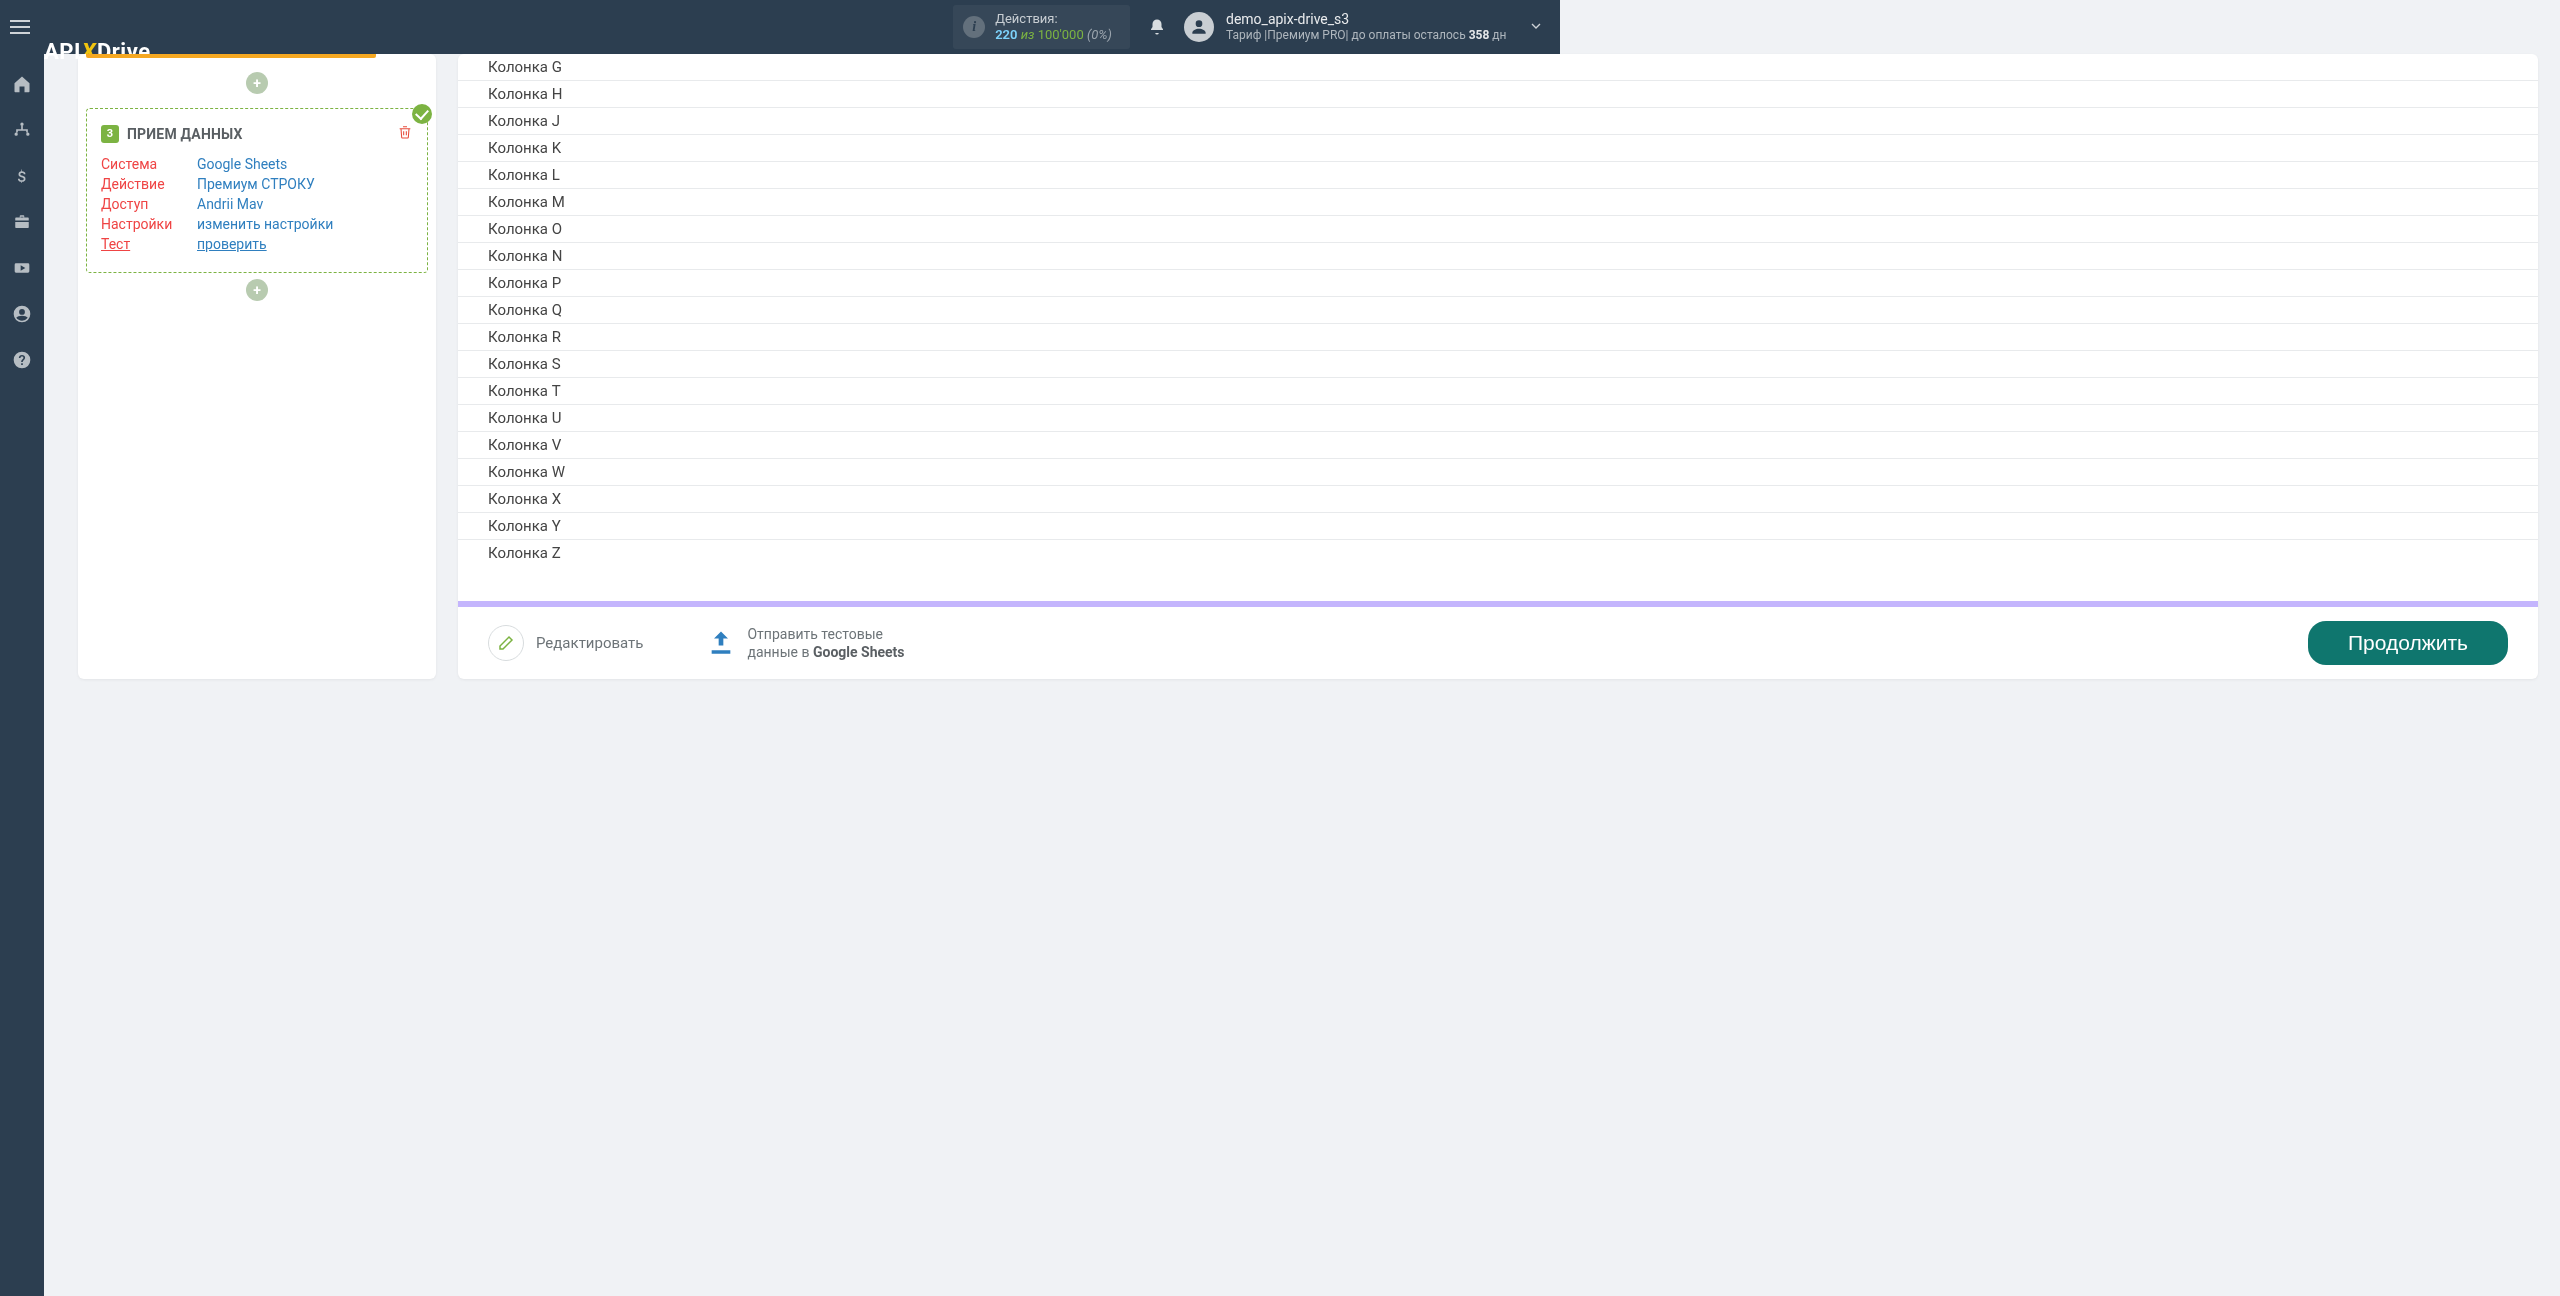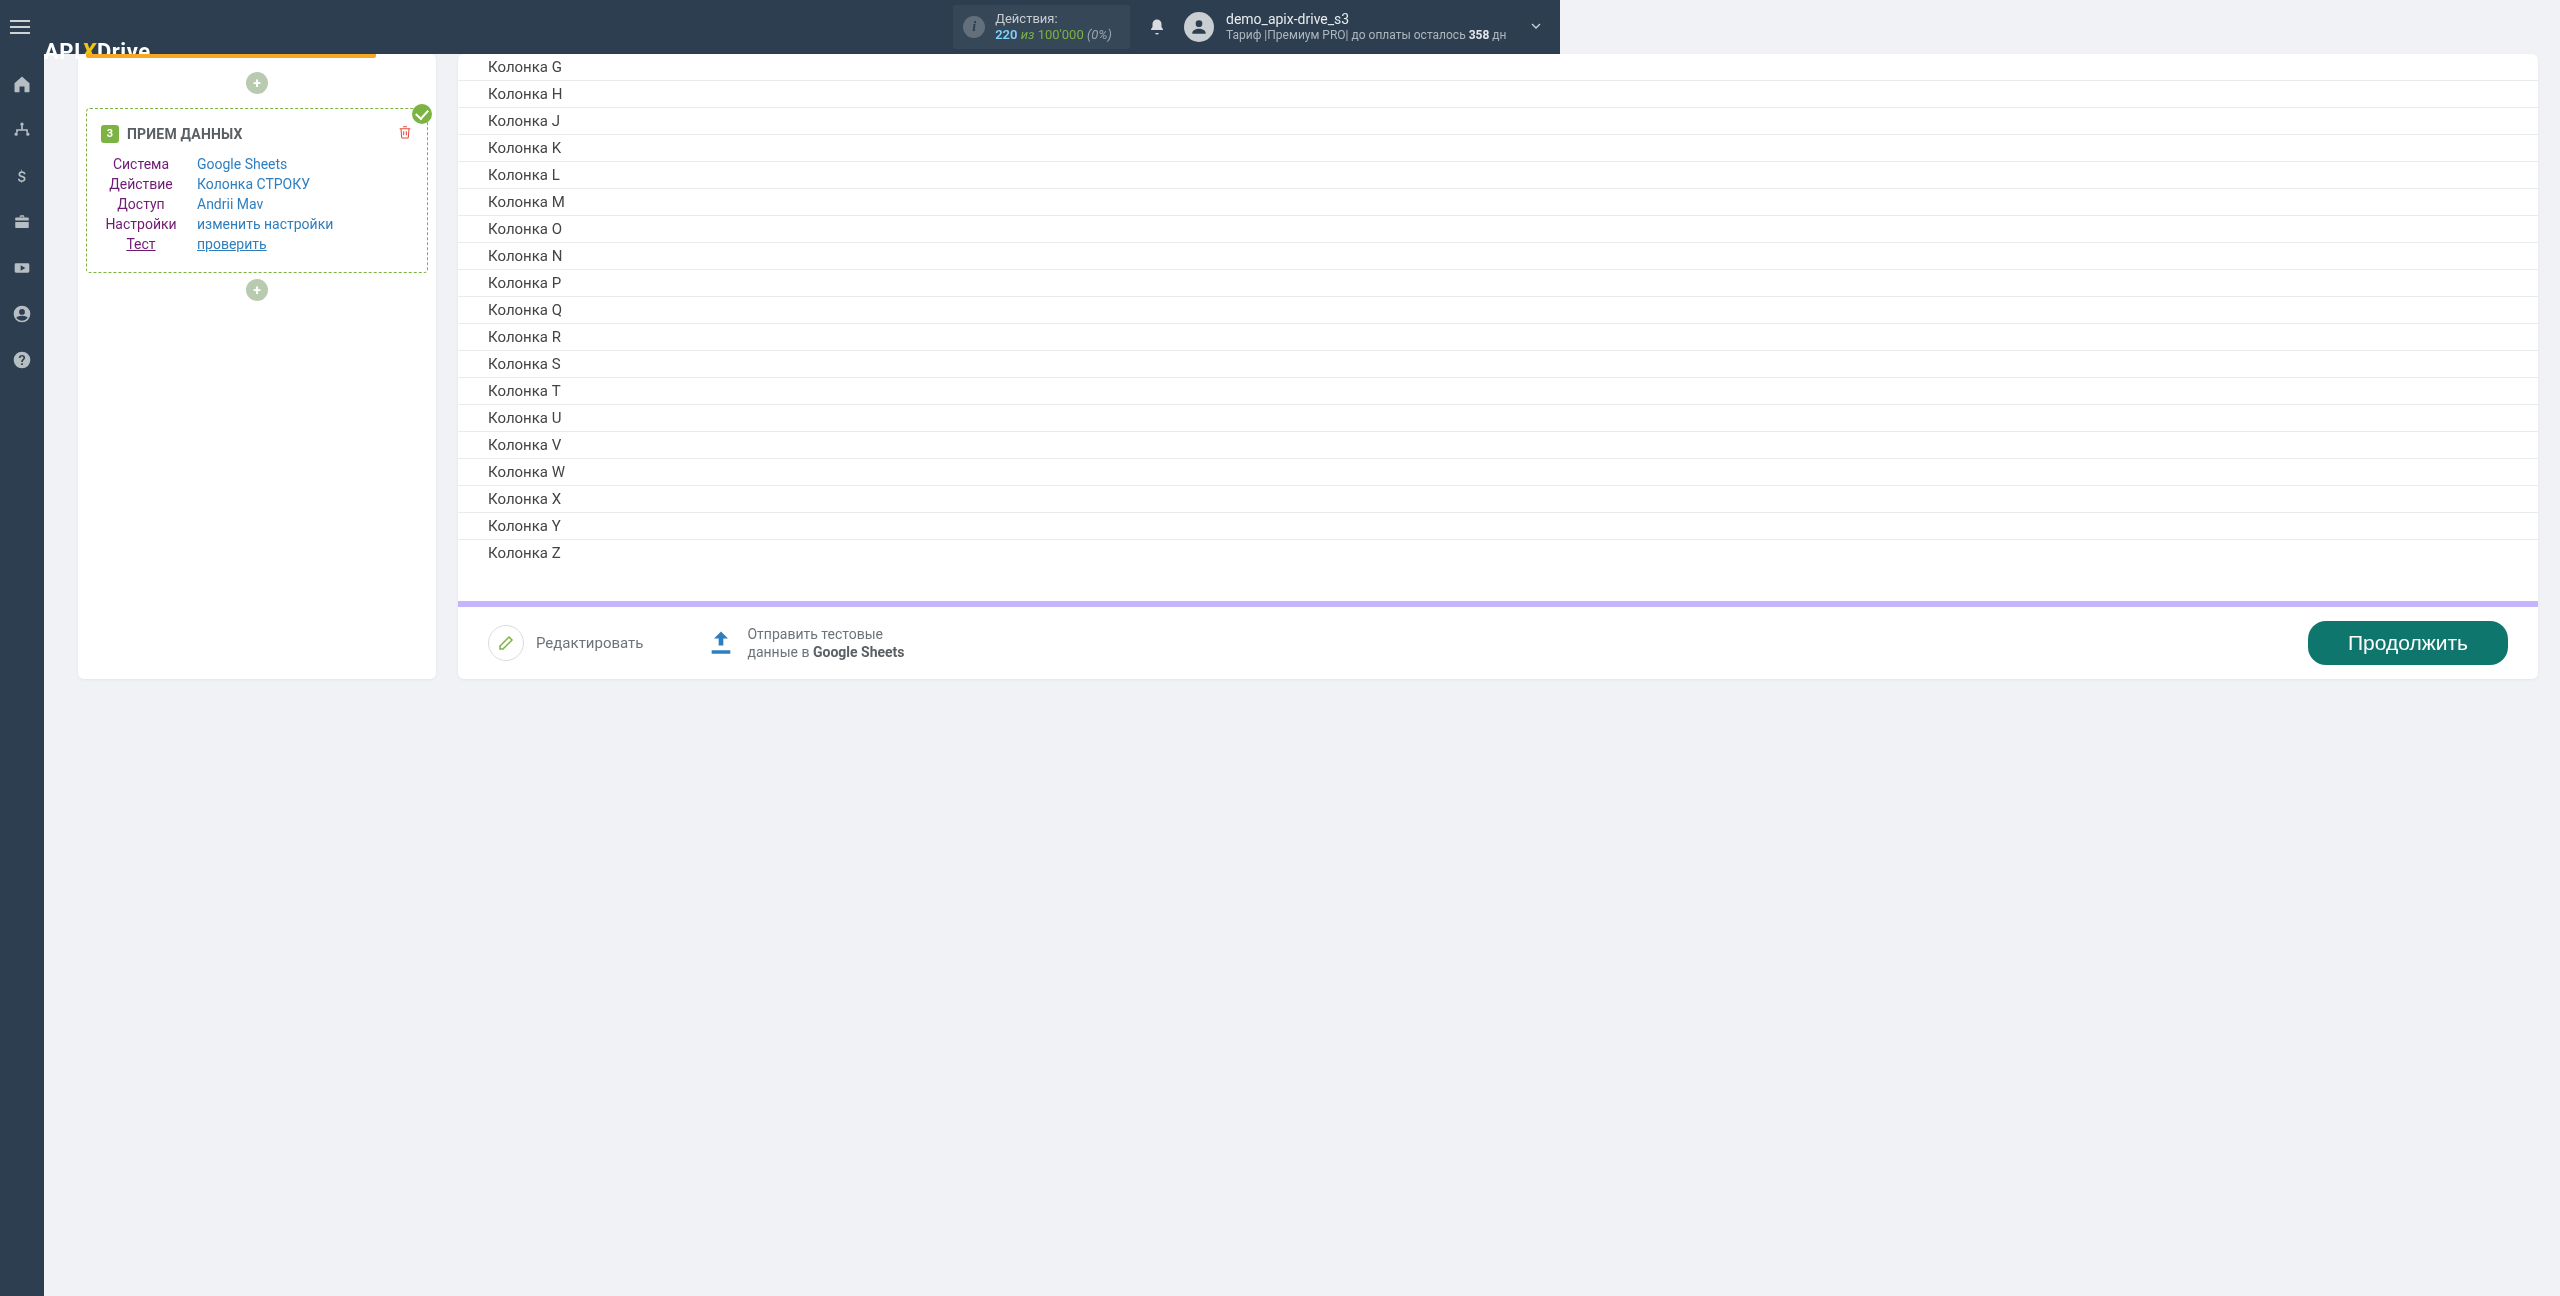--- a/index.html
+++ b/index.html
@@ -105,21 +105,21 @@
   .step-badge::after{content:"";width:10px;height:6px;border-left:2.4px solid #fff;border-bottom:2.4px solid #fff;transform:rotate(-48deg);margin-top:-3px;}
   .step-head{ display:flex; align-items:center; gap:8px; margin-bottom:12px;}
   .step-num{
     width:18px;height:18px;background:#7cb342;color:#fff;border-radius:3px;
     display:flex;align-items:center;justify-content:center;font-size:11px;font-weight:700;
   }
   .step-title{ font-weight:700; color:#5a5f63; font-size:14px; letter-spacing:0.2px;}
   .trash{ margin-left:auto; cursor:pointer;}
   .trash svg{ stroke:#e74c3c; fill:none; stroke-width:1.6;}
   .kv{ display:flex; gap:16px; margin:4px 0; font-size:14px;}
-  .kv .k{ color:#701a75; width:80px;text-align:center;}
+  .kv .k{ color:#ef4444; width:80px;}
   .kv .v{ color:#2f7fbf;}
   .kv .v.link{ text-decoration:underline; cursor:pointer;}
   .kv .k.under{ text-decoration:underline;}
 
   
   .main-panel{
     flex:1; background:#fff; border-radius:6px;
     box-shadow:0 1px 3px rgba(0,0,0,0.06);
     height:625px; display:flex; flex-direction:column;
     overflow:hidden;
@@ -263,21 +263,21 @@
             </svg>
         </div>
       </div>
       <div id="kv-rows">
           <div class="kv">
             <div class="k">Система</div>
             <div class="v">Google Sheets</div>
           </div>
           <div class="kv">
             <div class="k">Действие</div>
-            <div class="v">Колонка СТРОКУ</div>
+            <div class="v">Премиум СТРОКУ</div>
           </div>
           <div class="kv">
             <div class="k">Доступ</div>
             <div class="v">Andrii Mav</div>
           </div>
           <div class="kv">
             <div class="k">Настройки</div>
             <div class="v">изменить настройки</div>
           </div>
           <div class="kv">

